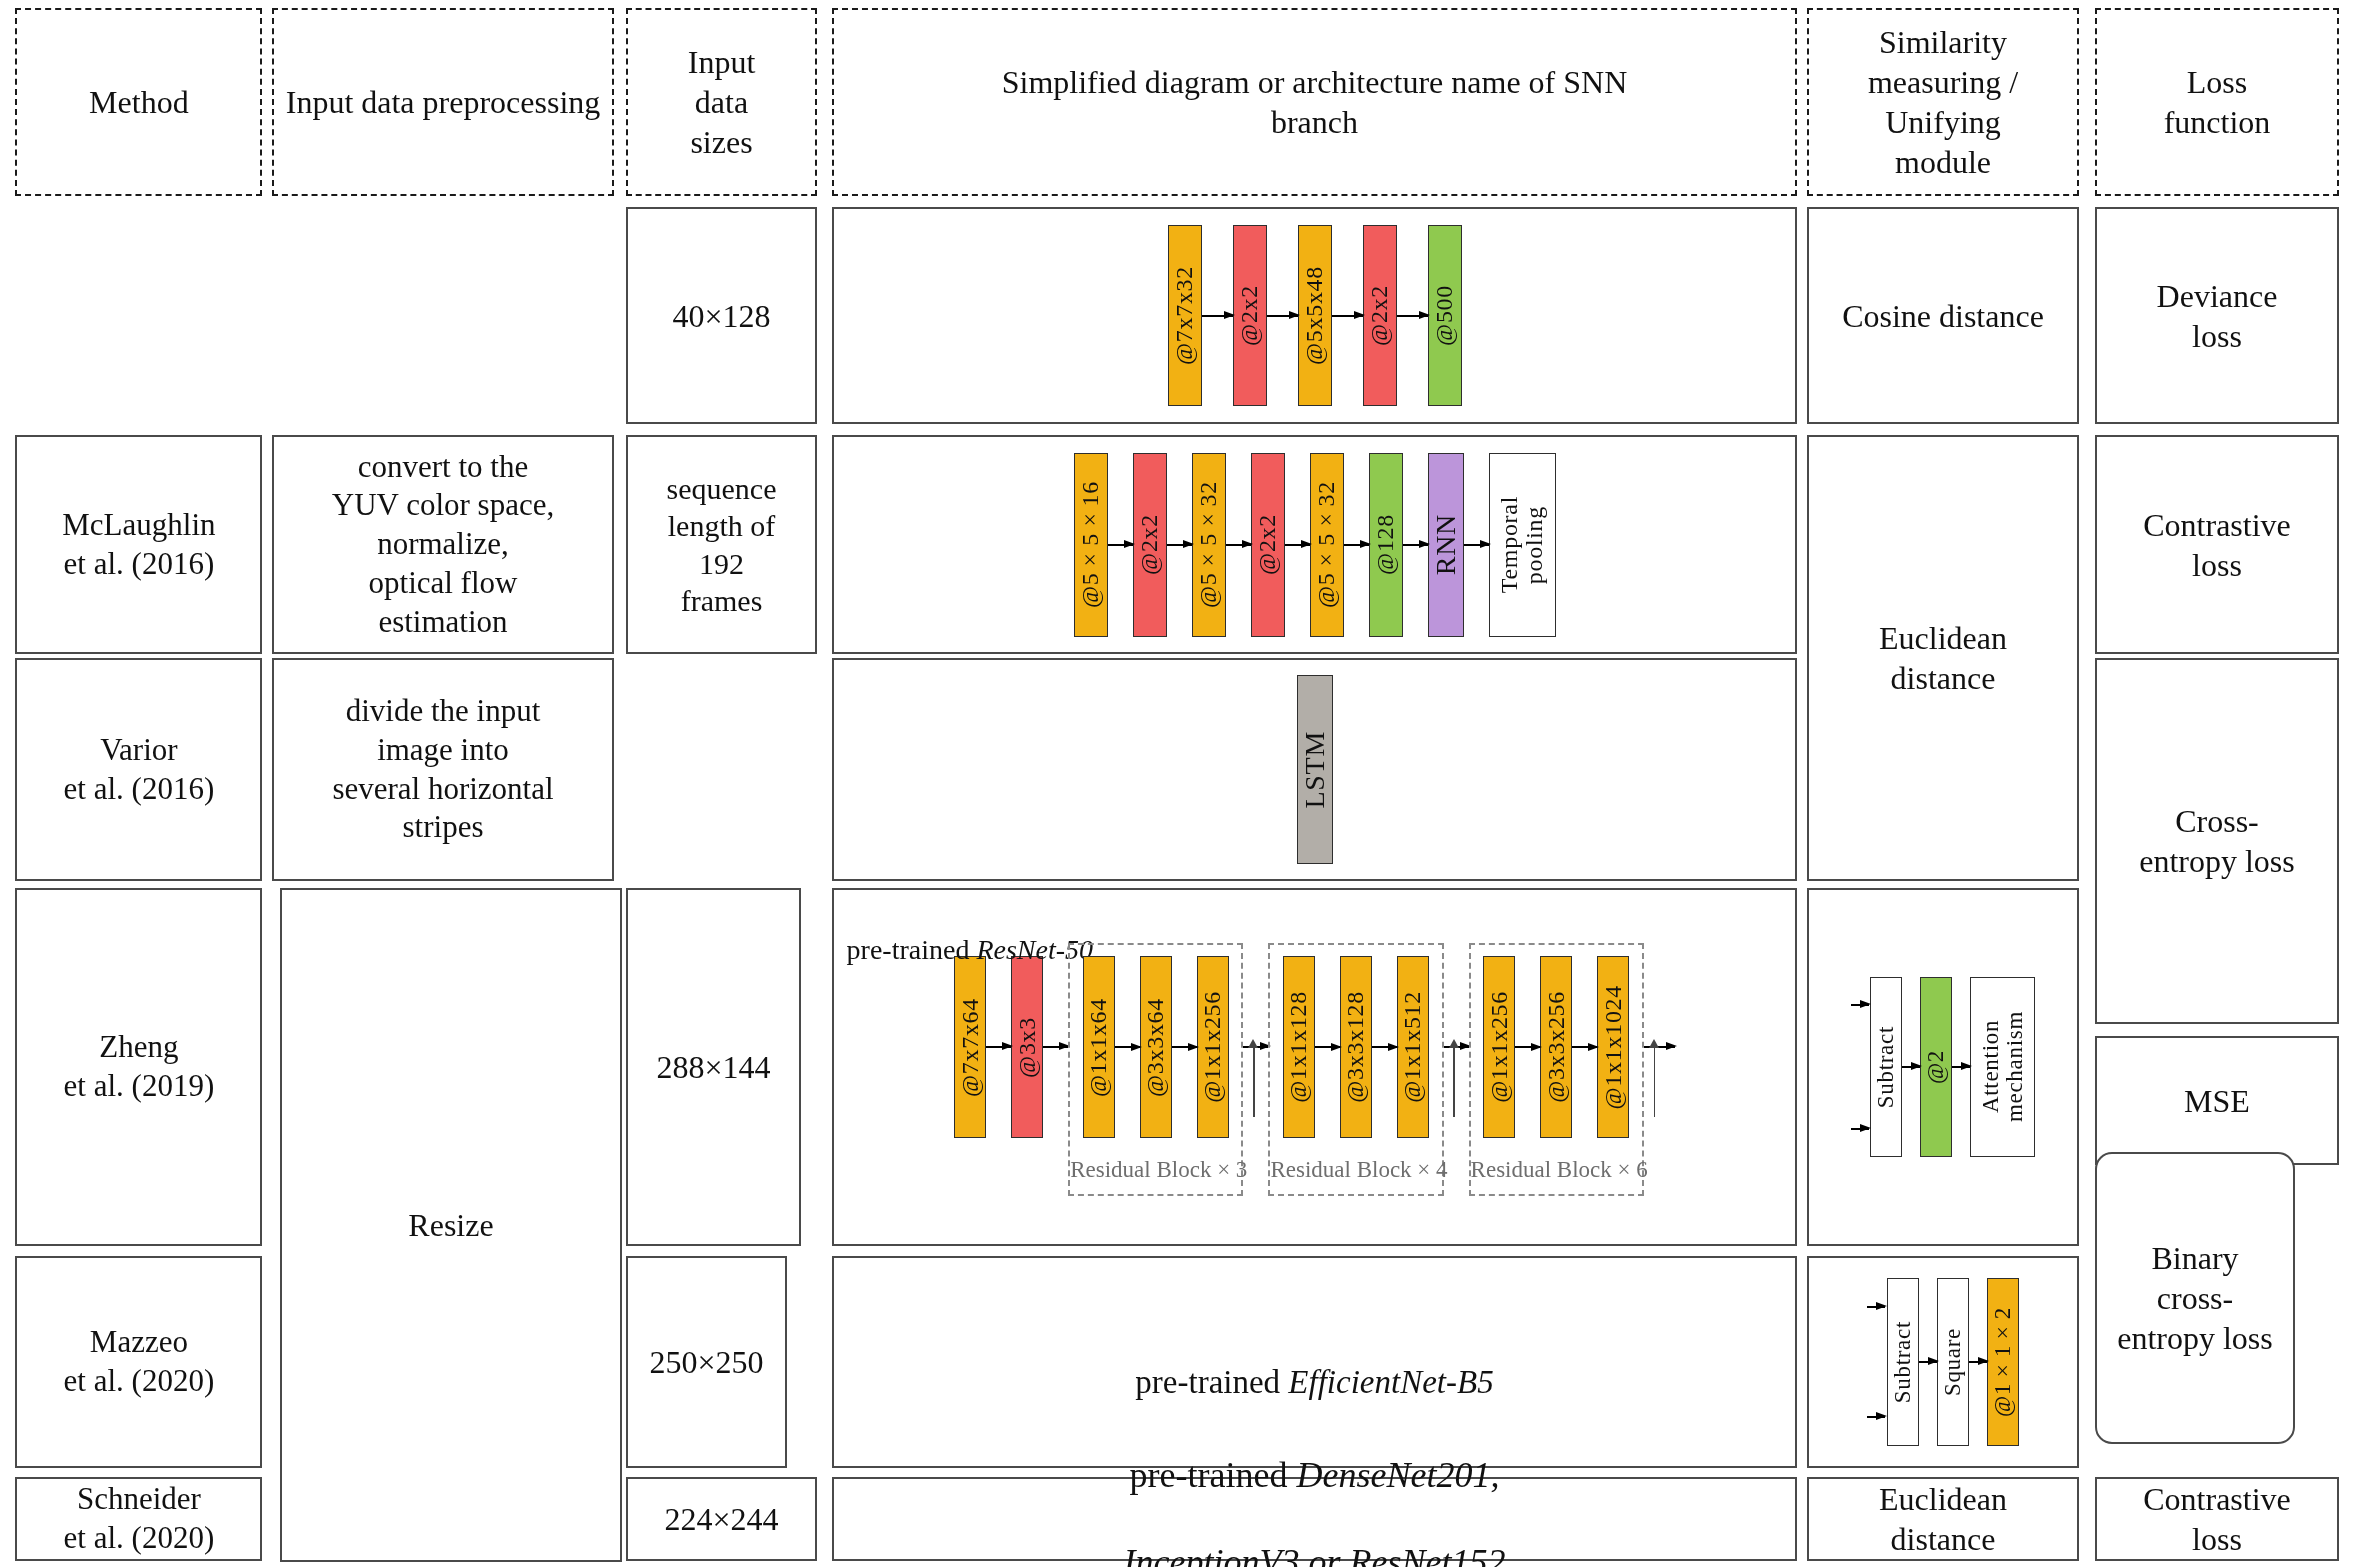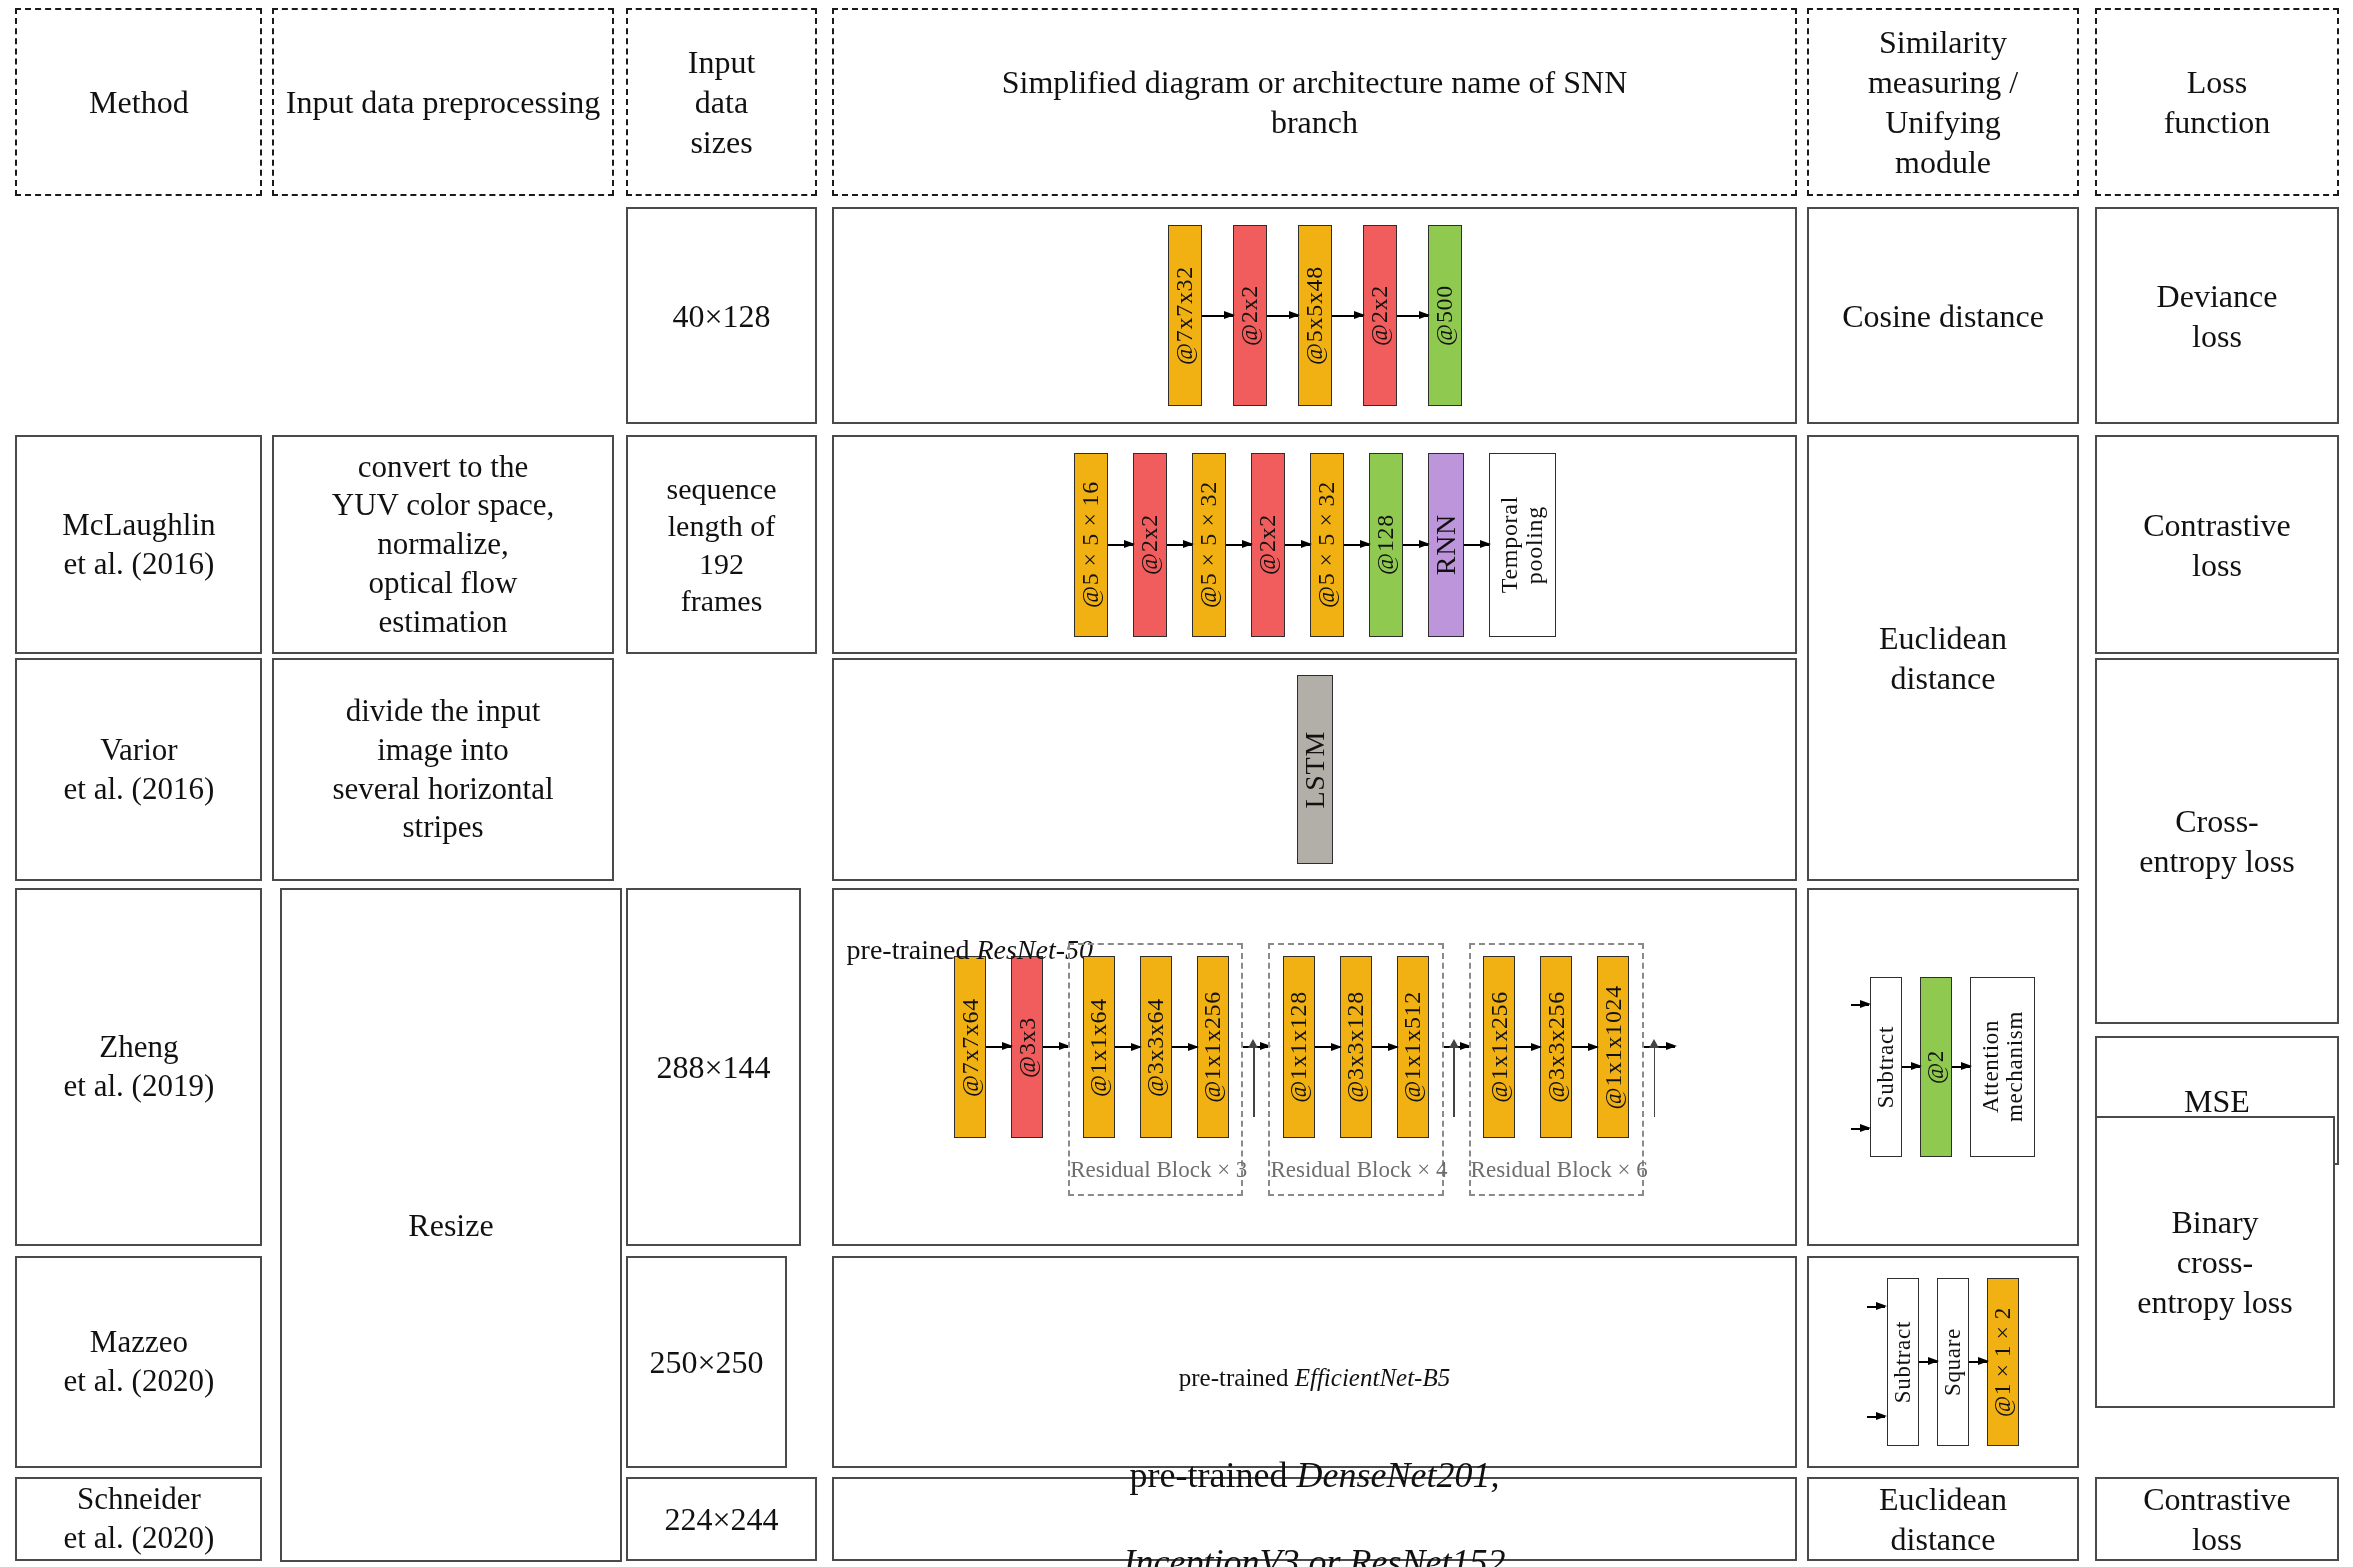--- a/index.html
+++ b/index.html
@@ -171,21 +171,21 @@
         <div class="blk" style="width: 32px; height: 182px; background: rgb(242, 177, 19);"><span class="vt">@1x1x1024</span></div>
         <div class="glabel">Residual Block × 6</div>
       </div>
       <div class="conn" style="margin-top:103px;">
         <div class="arr w44"></div>
         <div class="skip"></div>
       </div>
     </div>
   </div>
 
-  <div class="cell" style="left:832px;top:1256px;width:965px;height:212px;font-size:25px;">
+  <div class="cell" style="left:832px;top:1256px;width:965px;height:212px;font-size:33px;">
     <div>
       <span>pre-trained </span><i>EfficientNet-B5</i>
     </div>
   </div>
 
   <div class="cell" style="left:832px;top:1477px;width:965px;height:84px;font-size:36px;line-height:1.2;">
     <div>
       <div><span>pre-trained </span><i>DenseNet201,</i></div>
       <div><i>InceptionV3 or ResNet152</i></div>
     </div>
@@ -227,20 +227,20 @@
   <div class="cell" style="left:1807px;top:1477px;width:272px;height:84px;">Euclidean
 distance</div>
 
   <div class="cell" style="left:2095px;top:207px;width:244px;height:217px;">Deviance
 loss</div>
   <div class="cell" style="left:2095px;top:435px;width:244px;height:219px;">Contrastive
 loss</div>
   <div class="cell" style="left:2095px;top:658px;width:244px;height:366px;">Cross-
 entropy loss</div>
   <div class="cell" style="left:2095px;top:1036px;width:244px;height:129px;">MSE</div>
-  <div class="cell" style="left:2095px;top:1116px;width:240px;height:292px;">Binary
+  <div class="cell" style="left:2095px;top:1152px;width:200px;height:292px;border-radius:17px;">Binary
 cross-
 entropy loss</div>
   <div class="cell" style="left:2095px;top:1477px;width:244px;height:84px;">Contrastive
 loss</div>
 
 </div>
 
 
 </body></html>

